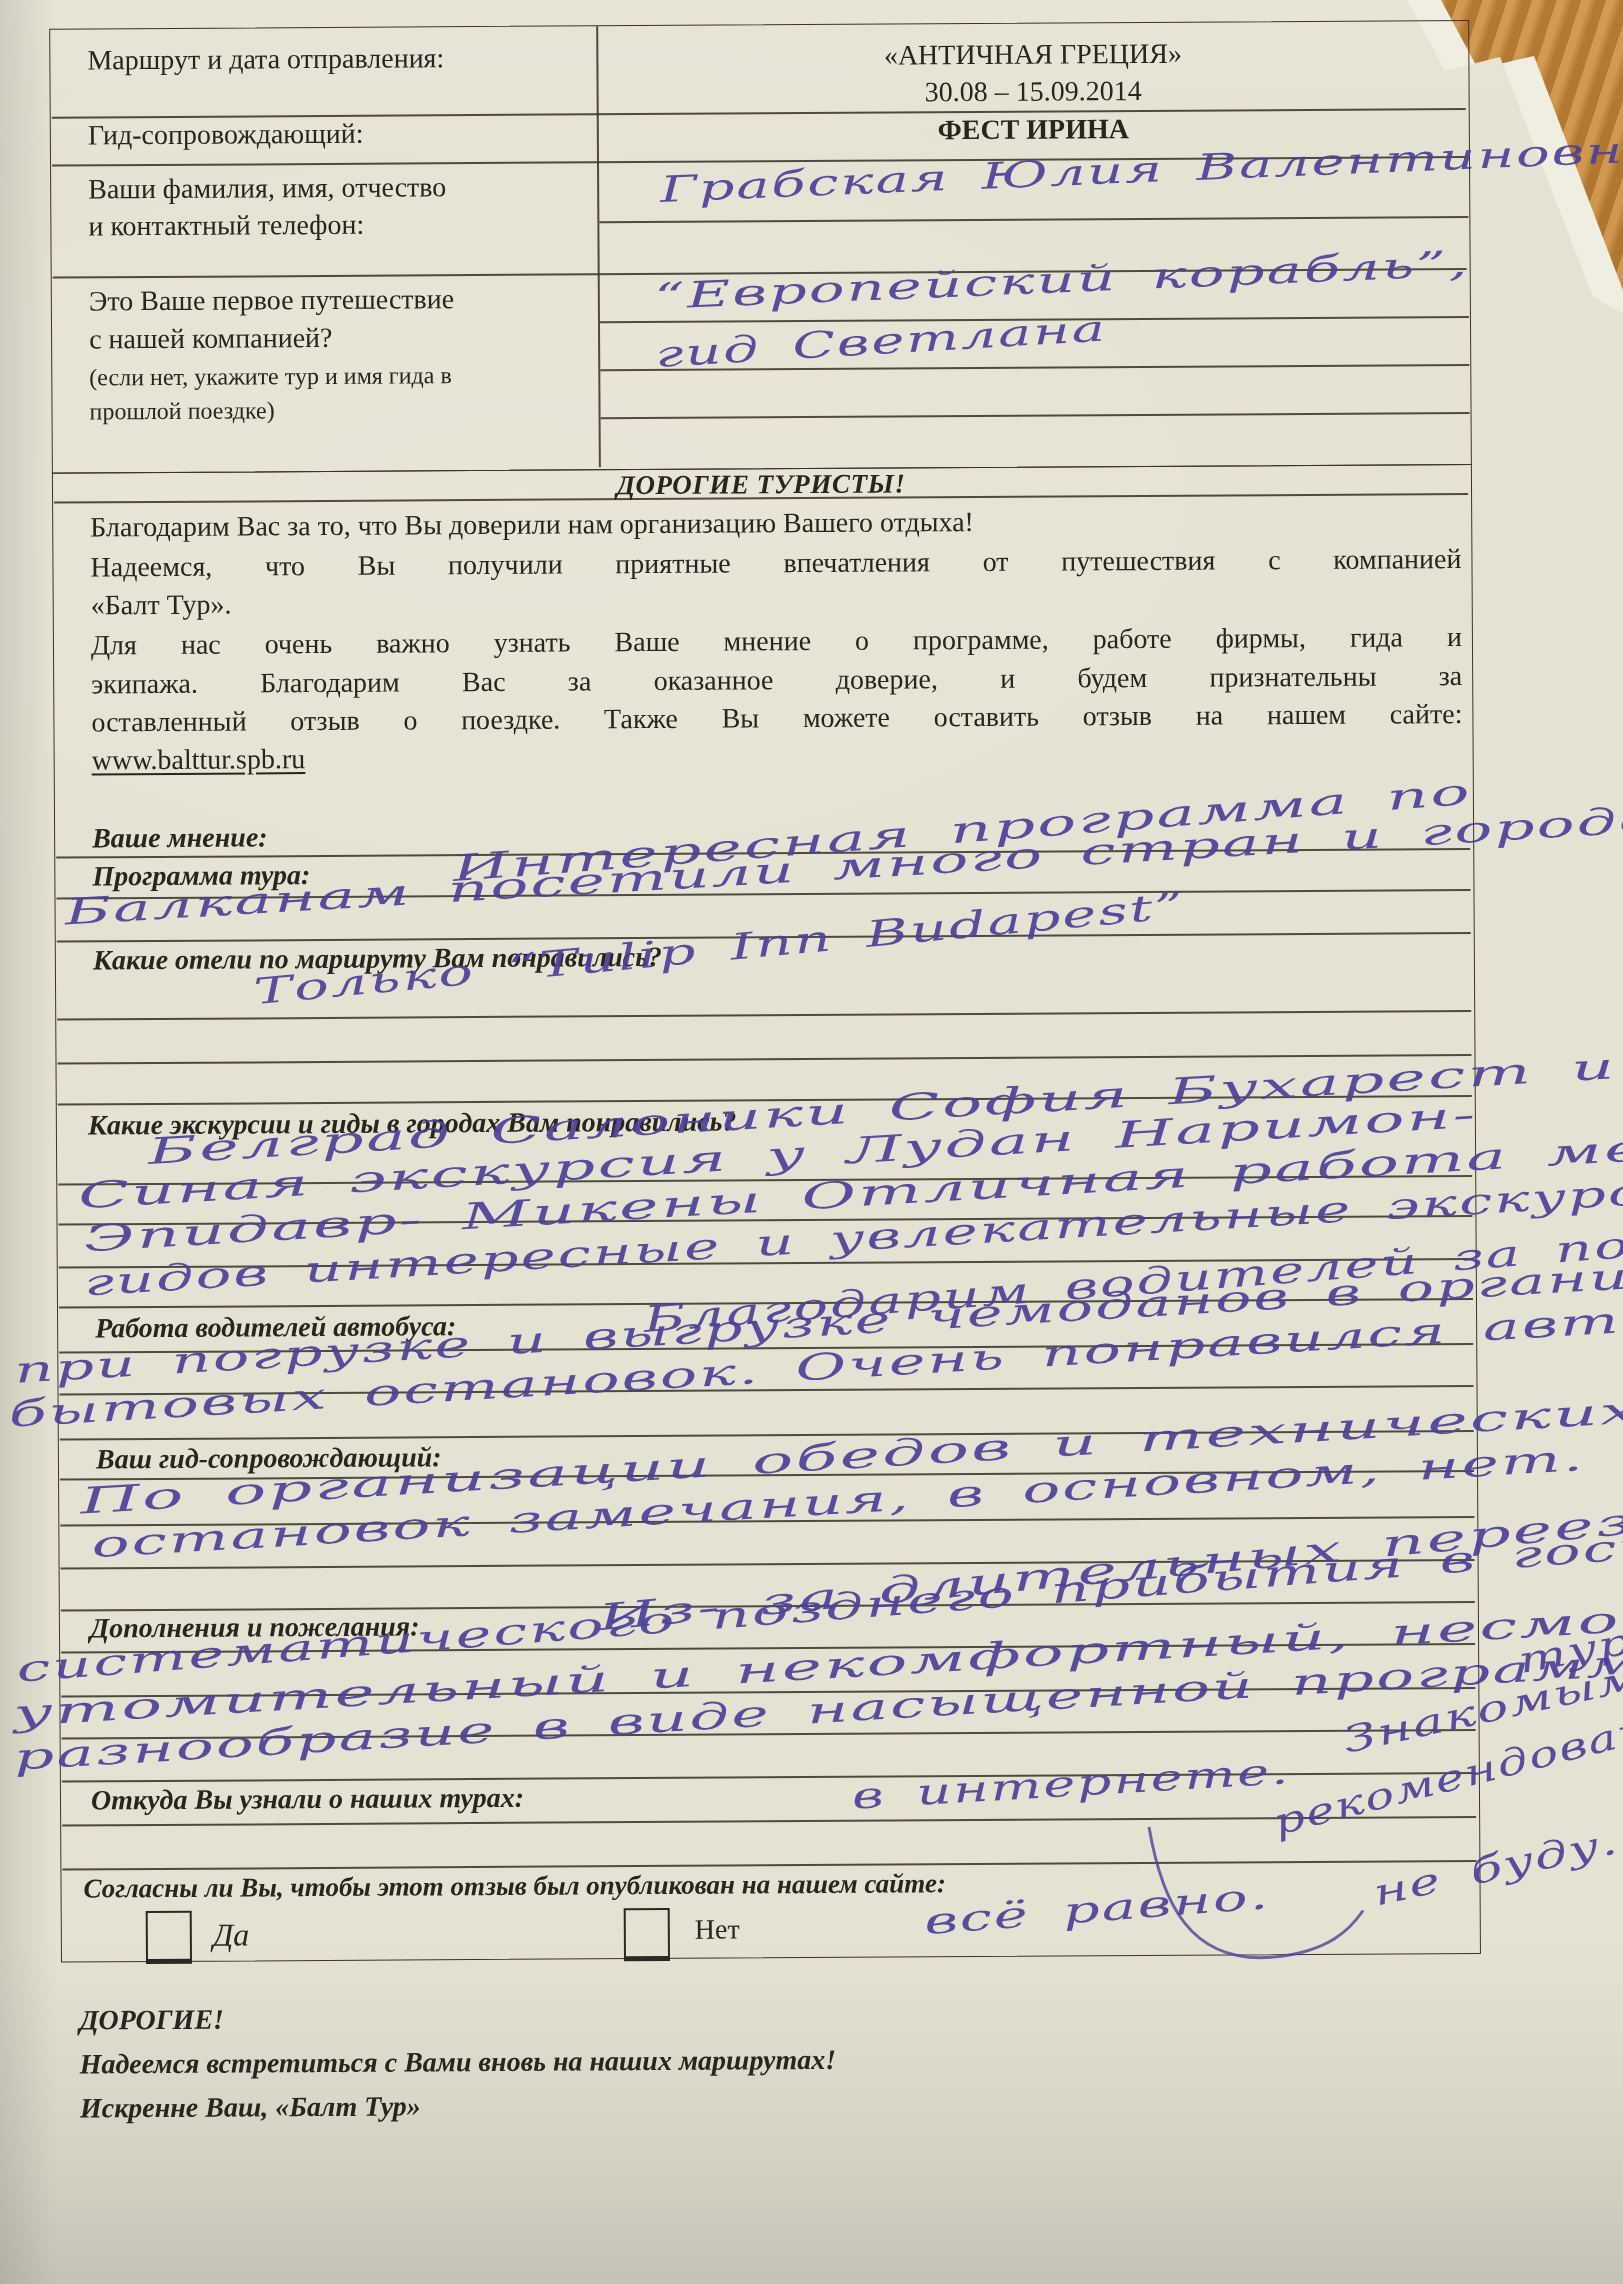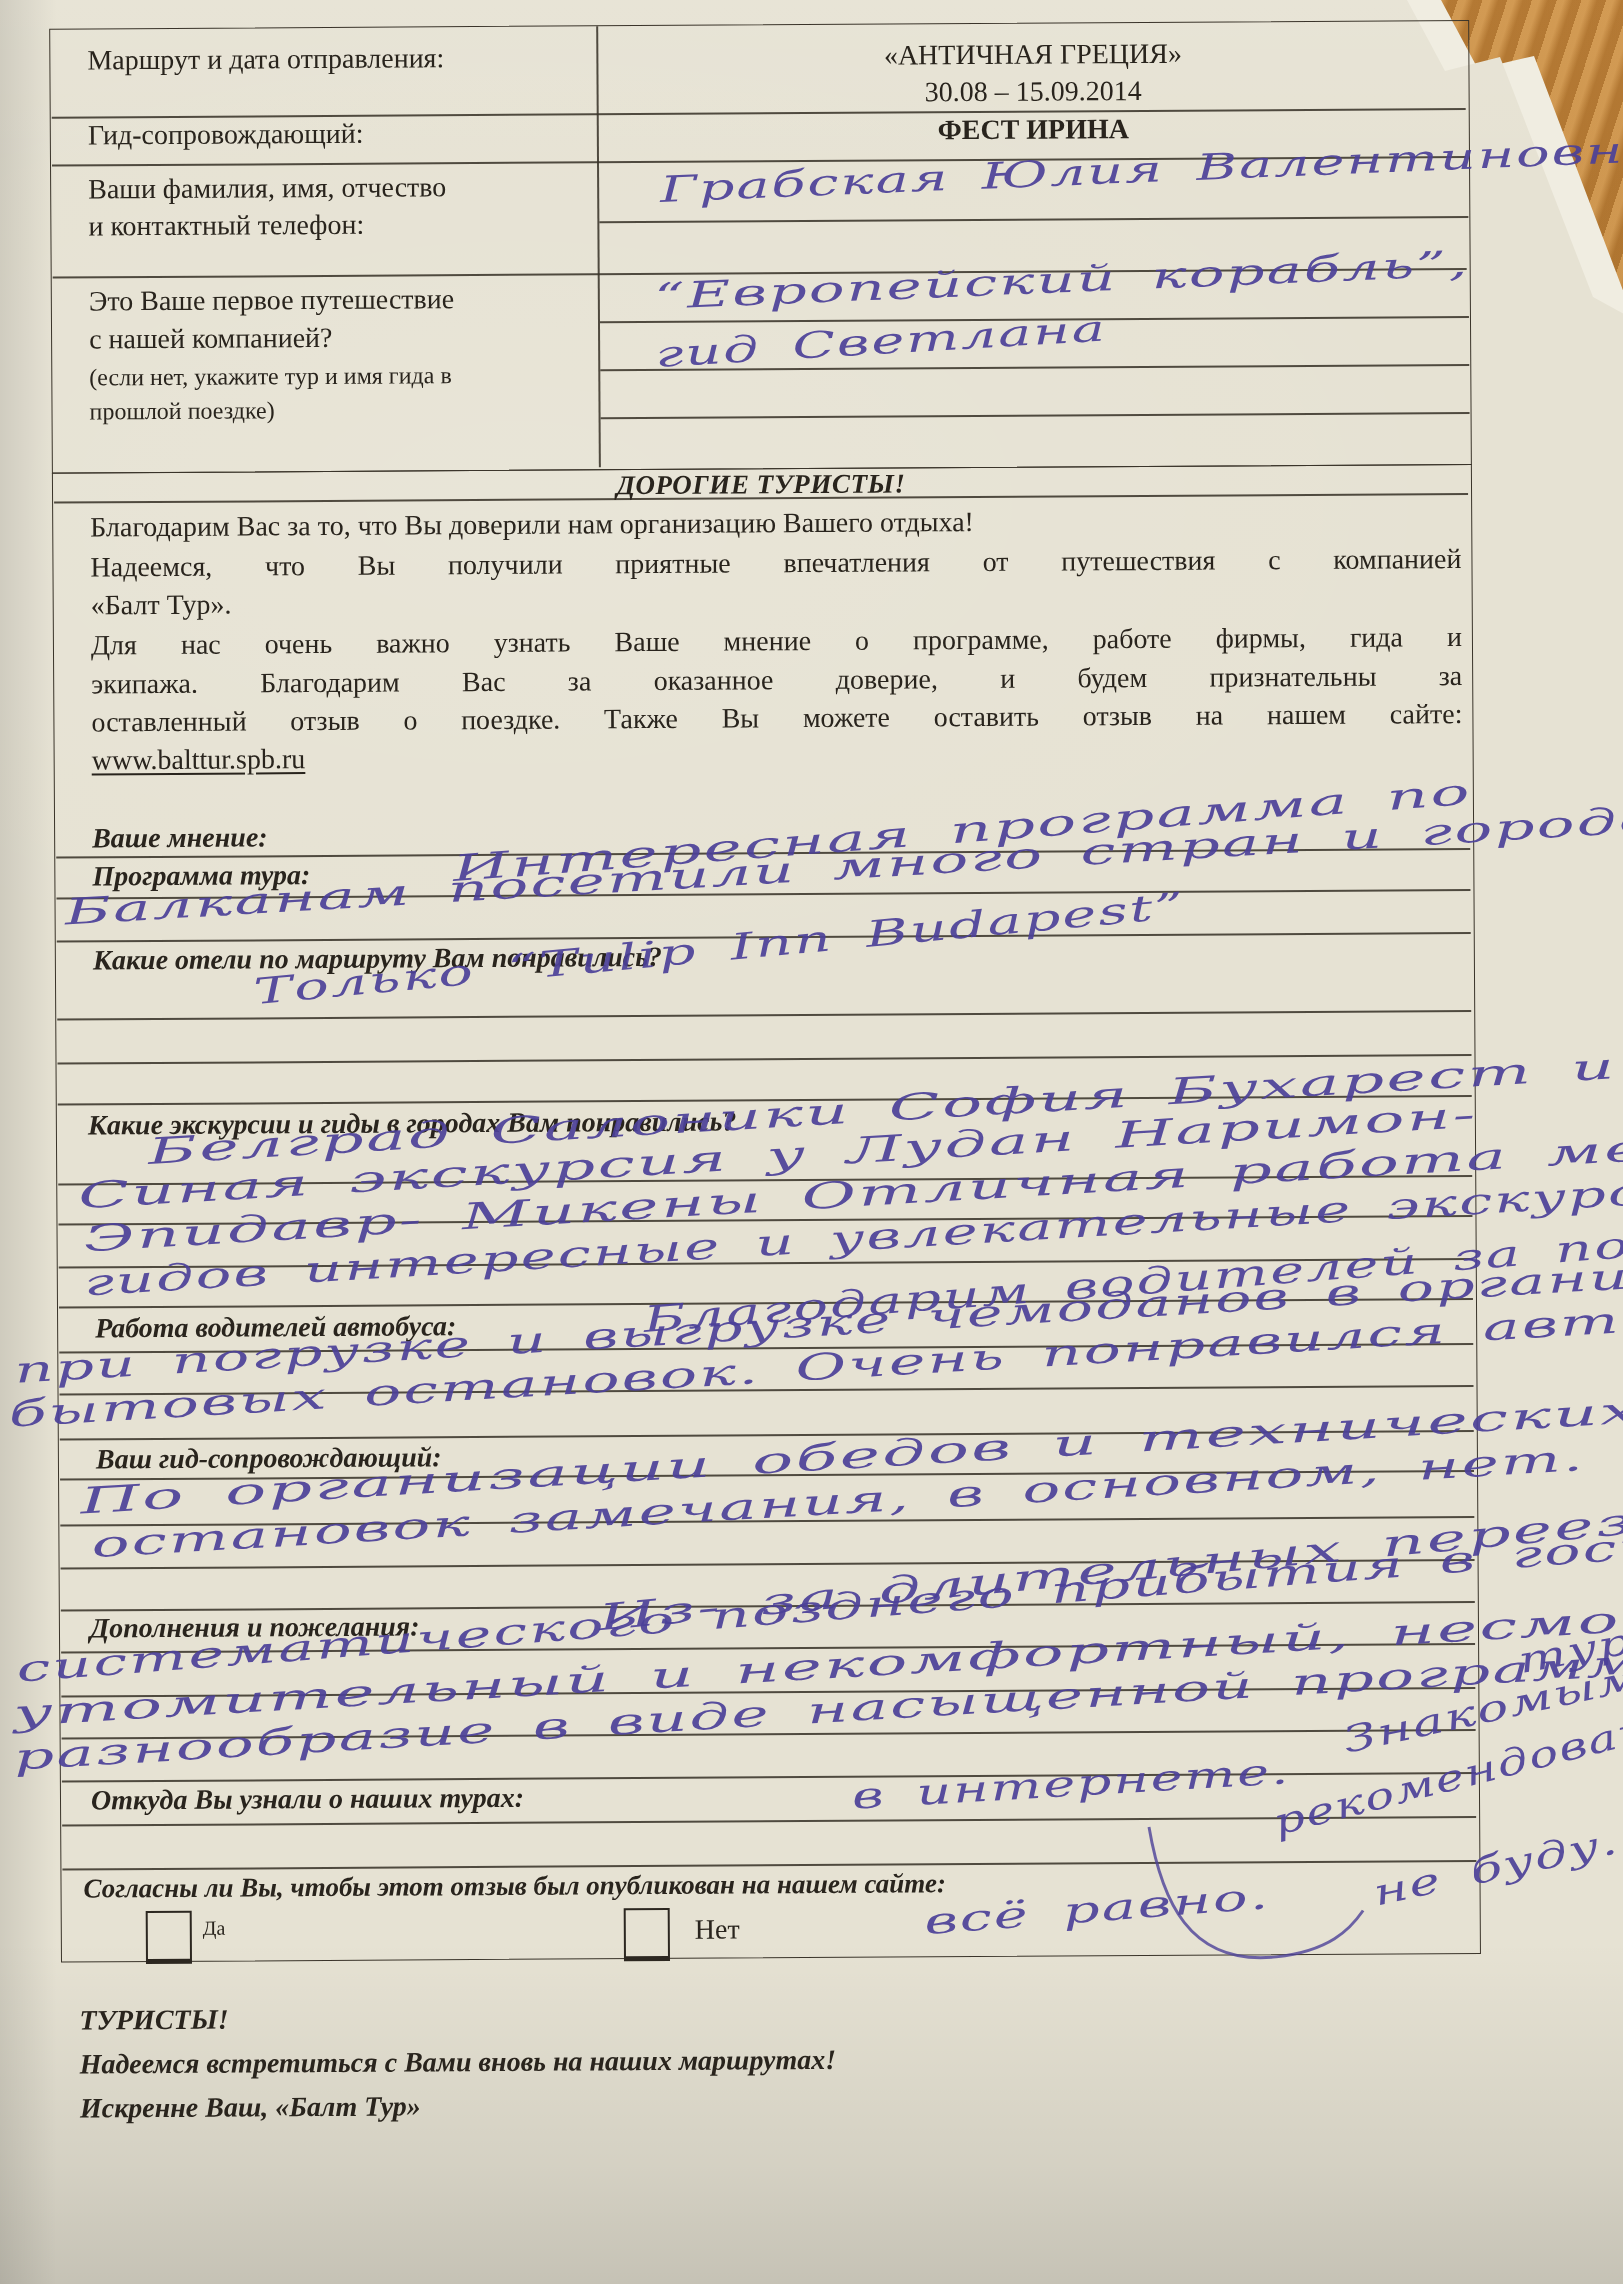--- a/index.html
+++ b/index.html
@@ -138,27 +138,27 @@
   <div class="hw" style="left:8.8px;top:1732px;transform:rotate(-3deg) scaleX(1.75);">разнообразие в виде насыщенной программы</div>
   <div class="hw" style="left:1336px;top:1724px;transform:rotate(-12deg) scaleX(1.45);">Знакомым и</div>
 
   <div class="prt bi" style="left:87px;top:1780px;font-size:28px;">Откуда Вы узнали о наших турах:</div>
   <div class="hw" style="left:847px;top:1776px;transform:rotate(-3deg) scaleX(1.5);">в интернете.</div>
   <div class="hw" style="left:1265px;top:1806px;transform:rotate(-14deg) scaleX(1.35);">рекомендовать</div>
   <div class="hw" style="left:1365px;top:1877px;transform:rotate(-12deg) scaleX(1.45);">не буду.</div>
 
   <div class="prt bi" style="left:79px;top:1869px;font-size:27px;">Согласны ли Вы, чтобы этот отзыв был опубликован на нашем сайте:</div>
   <div class="cb" style="left:141px;top:1907px;"></div>
-  <div class="prt" style="left:198px;top:1913px;font-size:20px;">Да</div>
+  <div class="prt" style="left:208px;top:1913px;font-size:32px;font-style:italic;">Да</div>
   <div class="cb" style="left:619px;top:1907px;"></div>
   <div class="prt" style="left:690px;top:1913px;font-size:28px;">Нет</div>
   <div class="hw" style="left:918px;top:1902px;transform:rotate(-4deg) scaleX(1.6);">всё равно.</div>
 
   <svg class="scribble" width="1624" height="2284" viewBox="0 0 2759 3881">
     <path d="M1945,3108 C1965,3230 2010,3345 2160,3330 C2250,3320 2285,3285 2308,3252" fill="none" stroke="#4c4199" stroke-width="5" opacity="0.8"></path>
   </svg>
 
-  <div class="ftr" style="top:2000px;">ТУРИСТЫ!</div>
+  <div class="ftr" style="top:2000px;">ДОРОГИЕ!</div>
   <div class="ftr" style="top:2044px;">Надеемся встретиться с Вами вновь на наших маршрутах!</div>
   <div class="ftr" style="top:2088px;">Искренне Ваш, «Балт Тур»</div>
 
 </div>
 
 
 </body></html>

